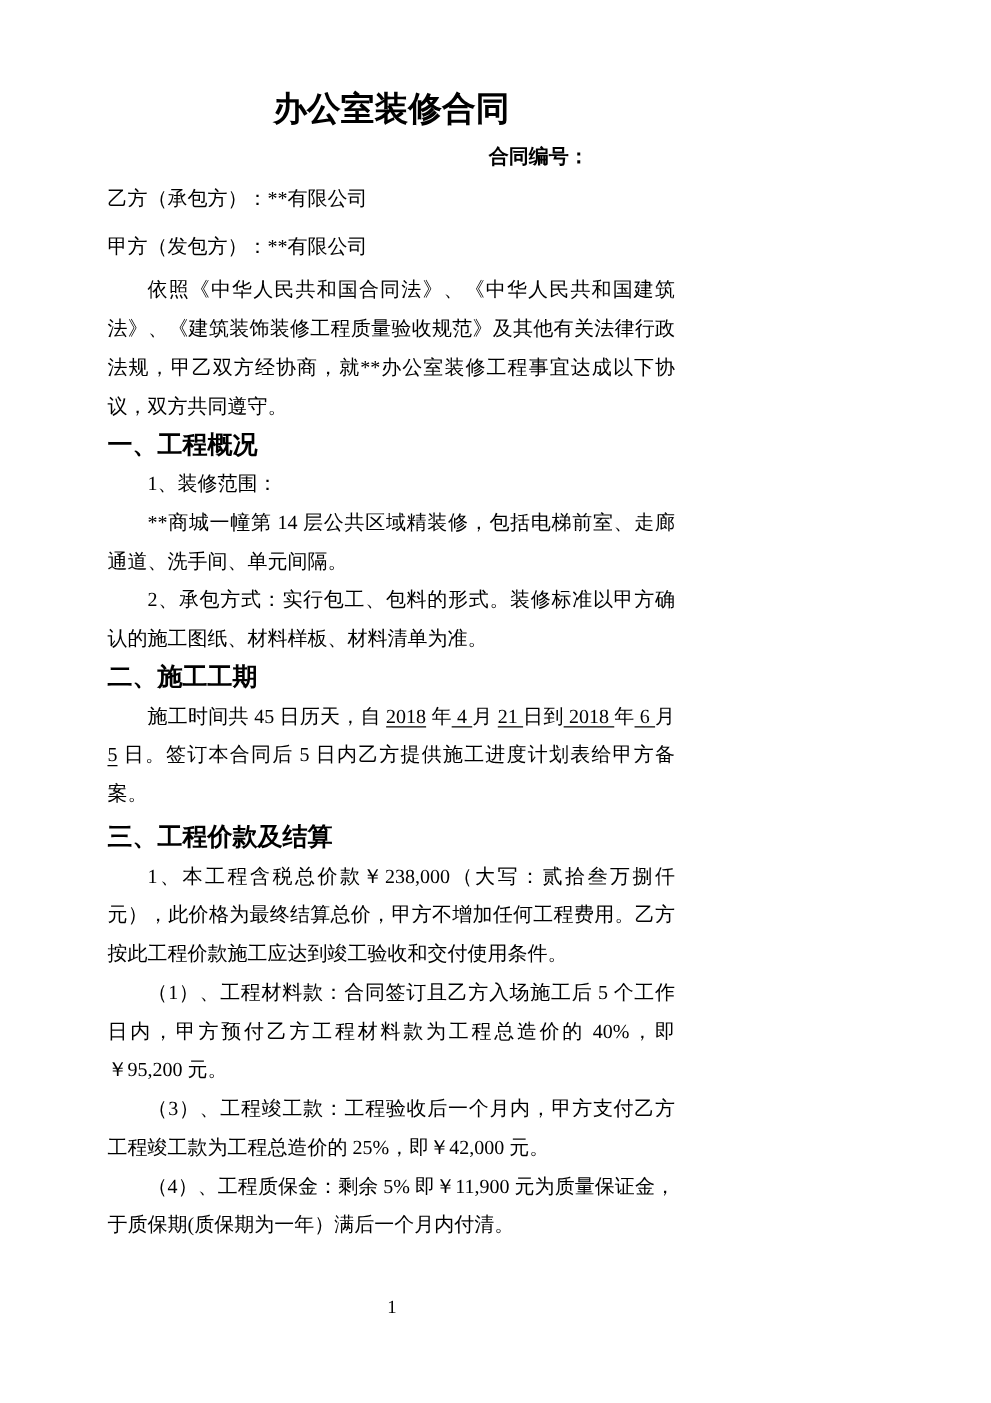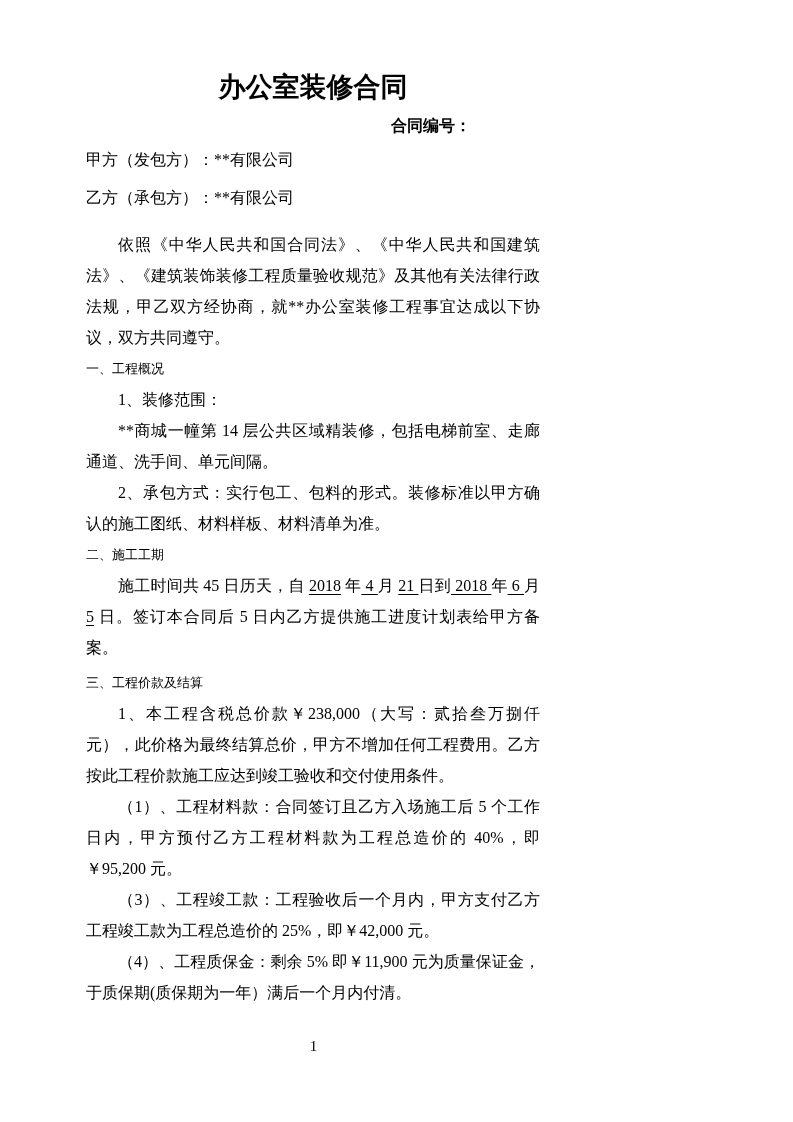--- a/index.html
+++ b/index.html
@@ -33,30 +33,29 @@
   .contract-no {
     margin-top: 4px;
     font-weight: bold;
     text-align: right;
     padding-right: 69px;
   }
   .party {
     line-height: 38px;
   }
   .preamble {
-    margin-top: 12px;
   }
   .para {
     text-align: justify;
     text-indent: 2em;
   }
   .sec-heading {
     font-family: "Liberation Sans", "DejaVu Sans", sans-serif;
-    font-weight: normal;
-    font-size: 13px;
+    font-weight: bold;
+    font-size: 20px;
     line-height: 31px;
   }
   .pre-space {
     margin-top: 4px;
   }
   .u {
     text-decoration: underline;
     text-decoration-thickness: 1px;
     text-underline-offset: 3px;
   }
@@ -73,22 +72,22 @@
 </head>
 <body>
 
 <div class="page">
   <div class="content">
 
     <h1 class="title">办公室装修合同</h1>
 
     <p class="contract-no">合同编号：</p>
 
+    <p class="party">乙方（承包方）：**有限公司</p>
     <p class="party">甲方（发包方）：**有限公司</p>
-    <p class="party">乙方（承包方）：**有限公司</p>
 
     <p class="para preamble">依照《中华人民共和国合同法》、《中华人民共和国建筑法》、《建筑装饰装修工程质量验收规范》及其他有关法律行政法规，甲乙双方经协商，就**办公室装修工程事宜达成以下协议，双方共同遵守。</p>
 
     <h2 class="sec-heading">一、工程概况</h2>
     <p class="para">1、装修范围：</p>
     <p class="para">**商城一幢第 14 层公共区域精装修，包括电梯前室、走廊通道、洗手间、单元间隔。</p>
     <p class="para">2、承包方式：实行包工、包料的形式。装修标准以甲方确认的施工图纸、材料样板、材料清单为准。</p>
 
     <h2 class="sec-heading">二、施工工期</h2>
     <p class="para"><span>施工时间共 45 日历天，自 </span><span class="u">2018</span><span> 年</span><span class="u"> 4 </span><span>月 </span><span class="u">21 </span><span>日到</span><span class="u"> 2018 </span><span>年</span><span class="u"> 6 </span><span>月</span><span class="u"> 5</span><span> 日。签订本合同后 5 日内乙方提供施工进度计划表给甲方备案。</span></p>

